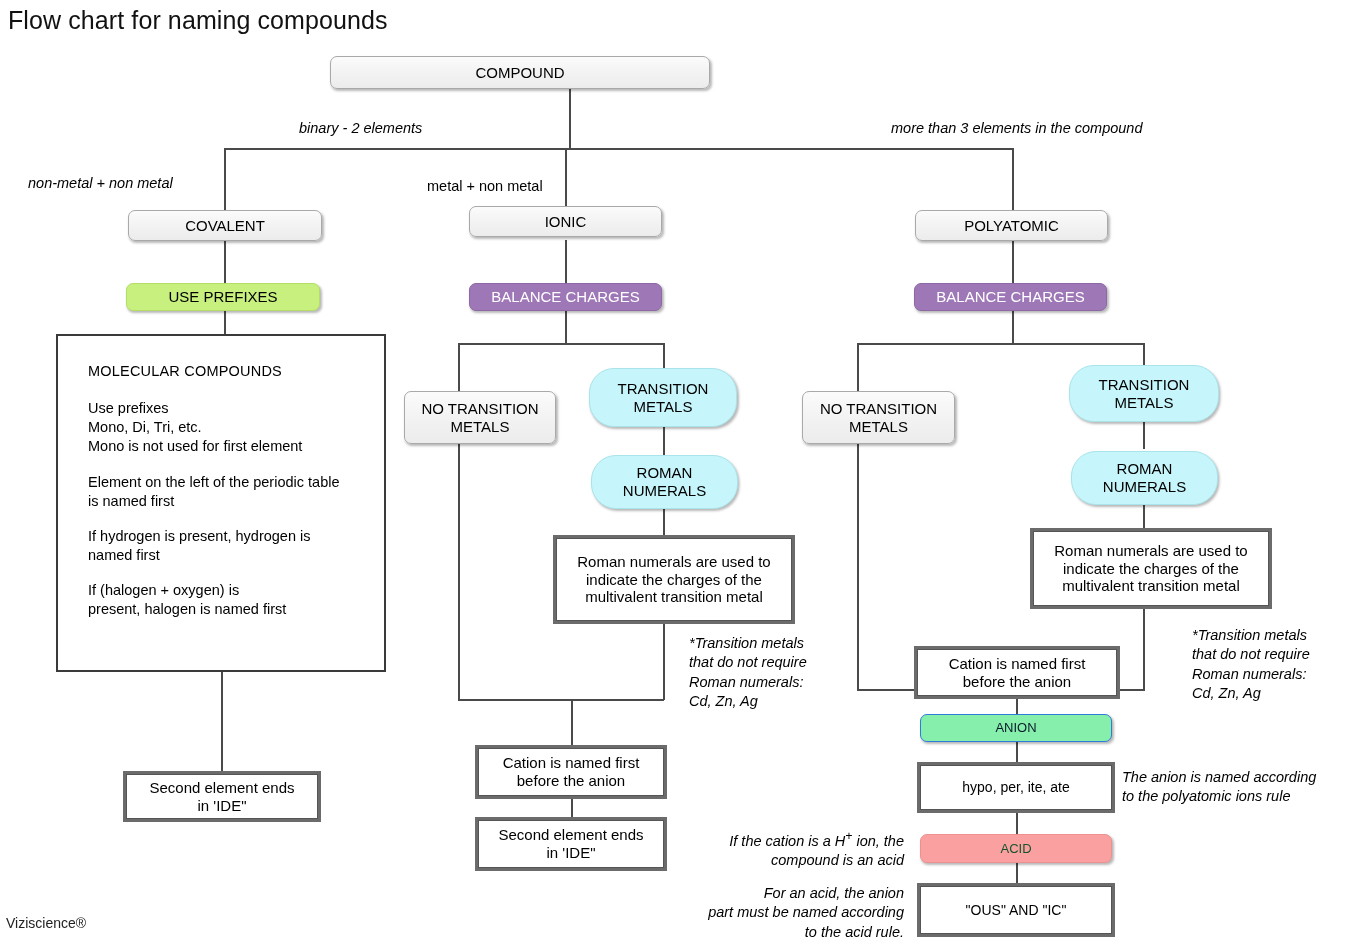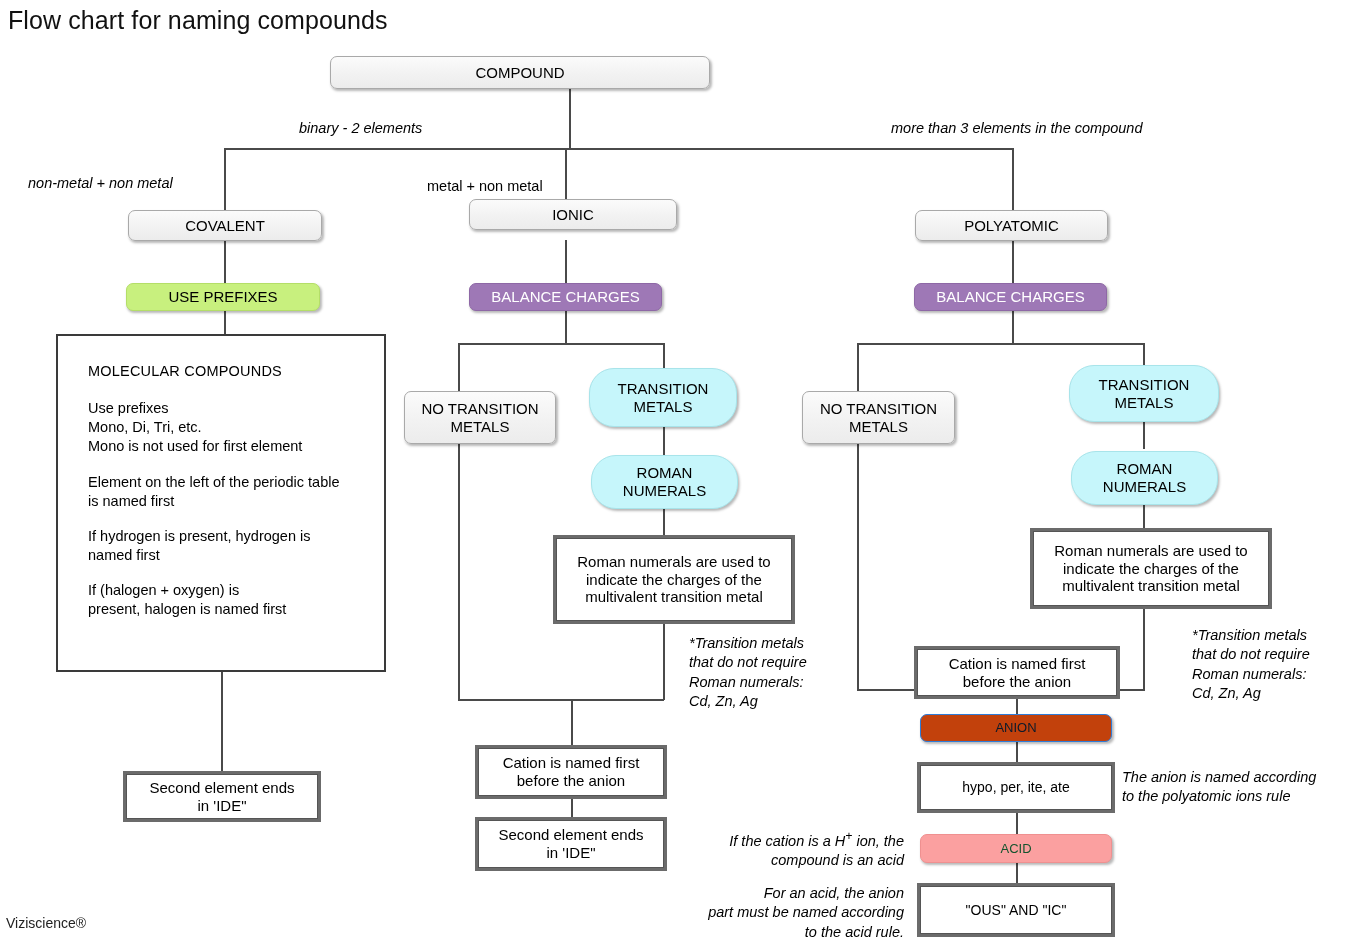--- a/index.html
+++ b/index.html
@@ -76,21 +76,21 @@
     border-color: #8e68a6;
     color: #ffffff;
   }
   .pill-cyan {
     background: #c6f6fb;
     border-color: #a8e4ea;
     color: #000;
     border-radius: 25px;
   }
   .pill-blue {
-    background: #c2410c;
+    background: #86efac;
     border-color: #2f7cd8;
     color: #0b1a2b;
   }
   .pill-pink {
     background: #fba0a0;
     border-color: #ef9090;
     color: #14532d;
   }
 
   
@@ -241,21 +241,21 @@
 named first</div>
     <div class="ip-block">If (halogen + oxygen) is
 present, halogen is named first</div>
   </div>
 
   <div class="node sqbox fs15" style="left:126px; top:774px; width:192px; height:45px;">
     <span class="nodetext">Second element ends
 in 'IDE"</span>
   </div>
 
-  <div class="node pill pill-grey fs15" style="left:469px; top:199px; width:208px; height:31px;">
+  <div class="node pill pill-grey fs15" style="left:469px; top:206px; width:193px; height:31px;">
     <span class="nodetext">IONIC</span>
   </div>
 
   <div class="node pill pill-purple fs15" style="left:469px; top:283px; width:193px; height:28px;">
     <span class="nodetext">BALANCE CHARGES</span>
   </div>
 
   <div class="node pill pill-grey fs15" style="left:404px; top:391px; width:152px; height:53px;">
     <span class="nodetext">NO TRANSITION
 METALS</span>

